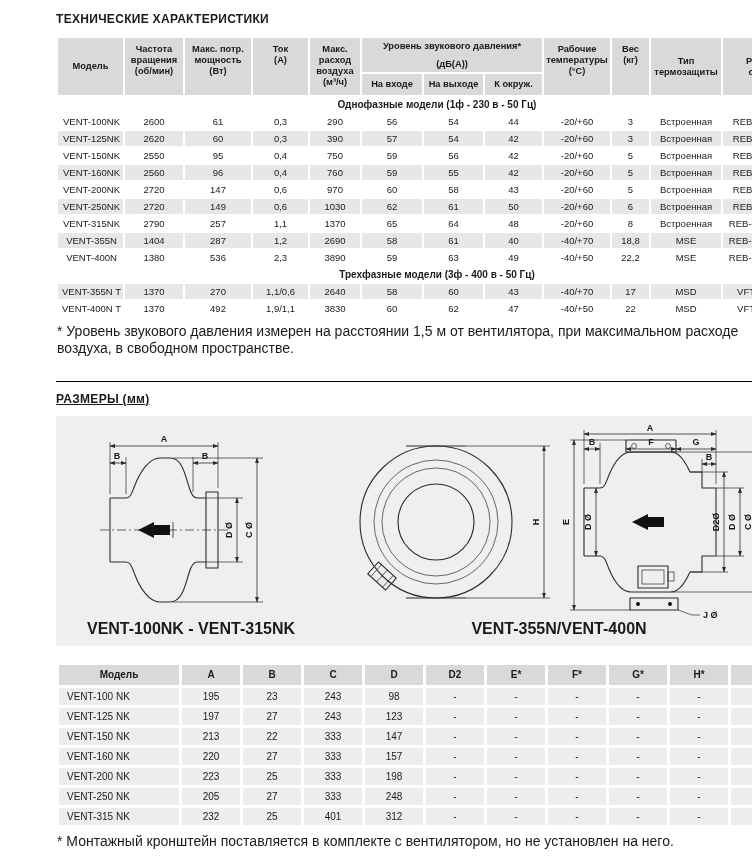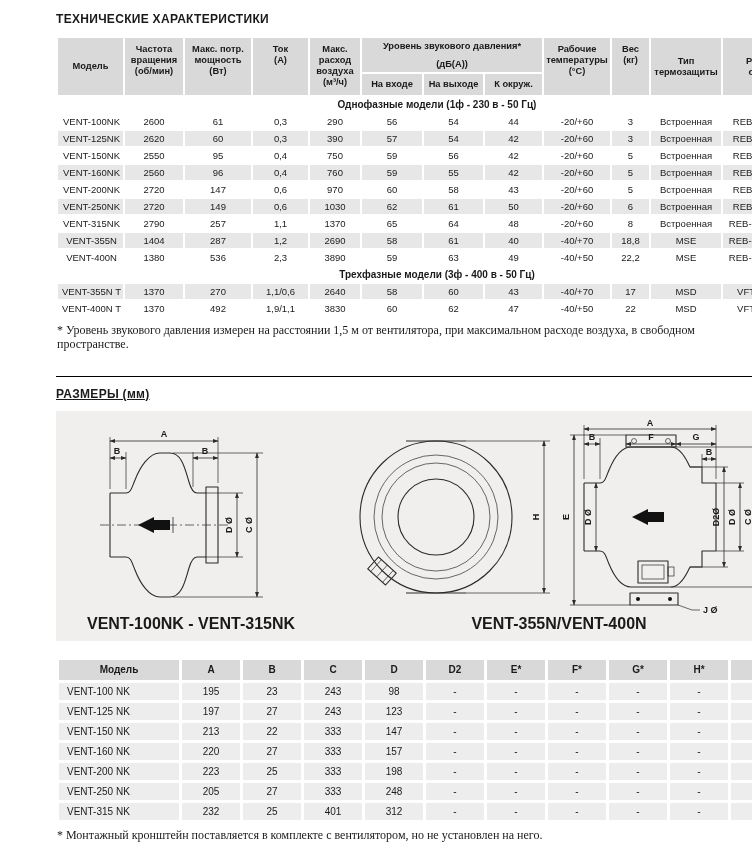--- a/index.html
+++ b/index.html
@@ -21,21 +21,21 @@
   .specs thead th{background:var(--header-bg);font-weight:bold;font-size:9.3px;line-height:1.18;}
   .specs thead tr.r1 th{height:34px;}
   .specs thead tr.r2 th{height:21px;}
   .hc{display:flex;flex-direction:column;justify-content:flex-start;height:53px;padding:4px 0;}
   .hc.center{justify-content:center;}
   .group-head{display:flex;flex-direction:column;justify-content:center;gap:7px;}
   .specs tbody td{height:15px;white-space:nowrap;}
   .specs tbody tr.row-gray td{background:var(--stripe-bg);}
   .specs tbody tr.section-row td{background:#fff;font-weight:bold;font-size:10px;}
   .specs td.model{text-align:center;padding-left:4px;}
-  .footnote{font-size:12px;margin:5px 0 0 1px;line-height:1.2;font-family:Liberation Serif, serif;}
+  .footnote{font-size:14px;margin:5px 0 0 1px;line-height:1.2;}
   
   .rule{border-top:1.5px solid #000;margin:24px 0 0 0;width:736px;}
   .dims-head{margin:10px 0 10px 0;text-decoration:underline;}
   .panel{width:736px;height:230px;background:var(--panel-bg);display:flex;align-items:stretch;}
   .drawing{display:flex;flex-direction:column;align-items:center;justify-content:flex-end;padding-bottom:8px;}
   .drawing.left{width:270px;}
   .drawing.right{flex:1;}
   .caption{font-size:16px;font-weight:bold;margin-top:2px;}
   svg .outline{fill:none;stroke:#2b2b2b;stroke-width:1.1;stroke-linejoin:round;}
   svg .thin{fill:none;stroke:#2b2b2b;stroke-width:0.7;}

